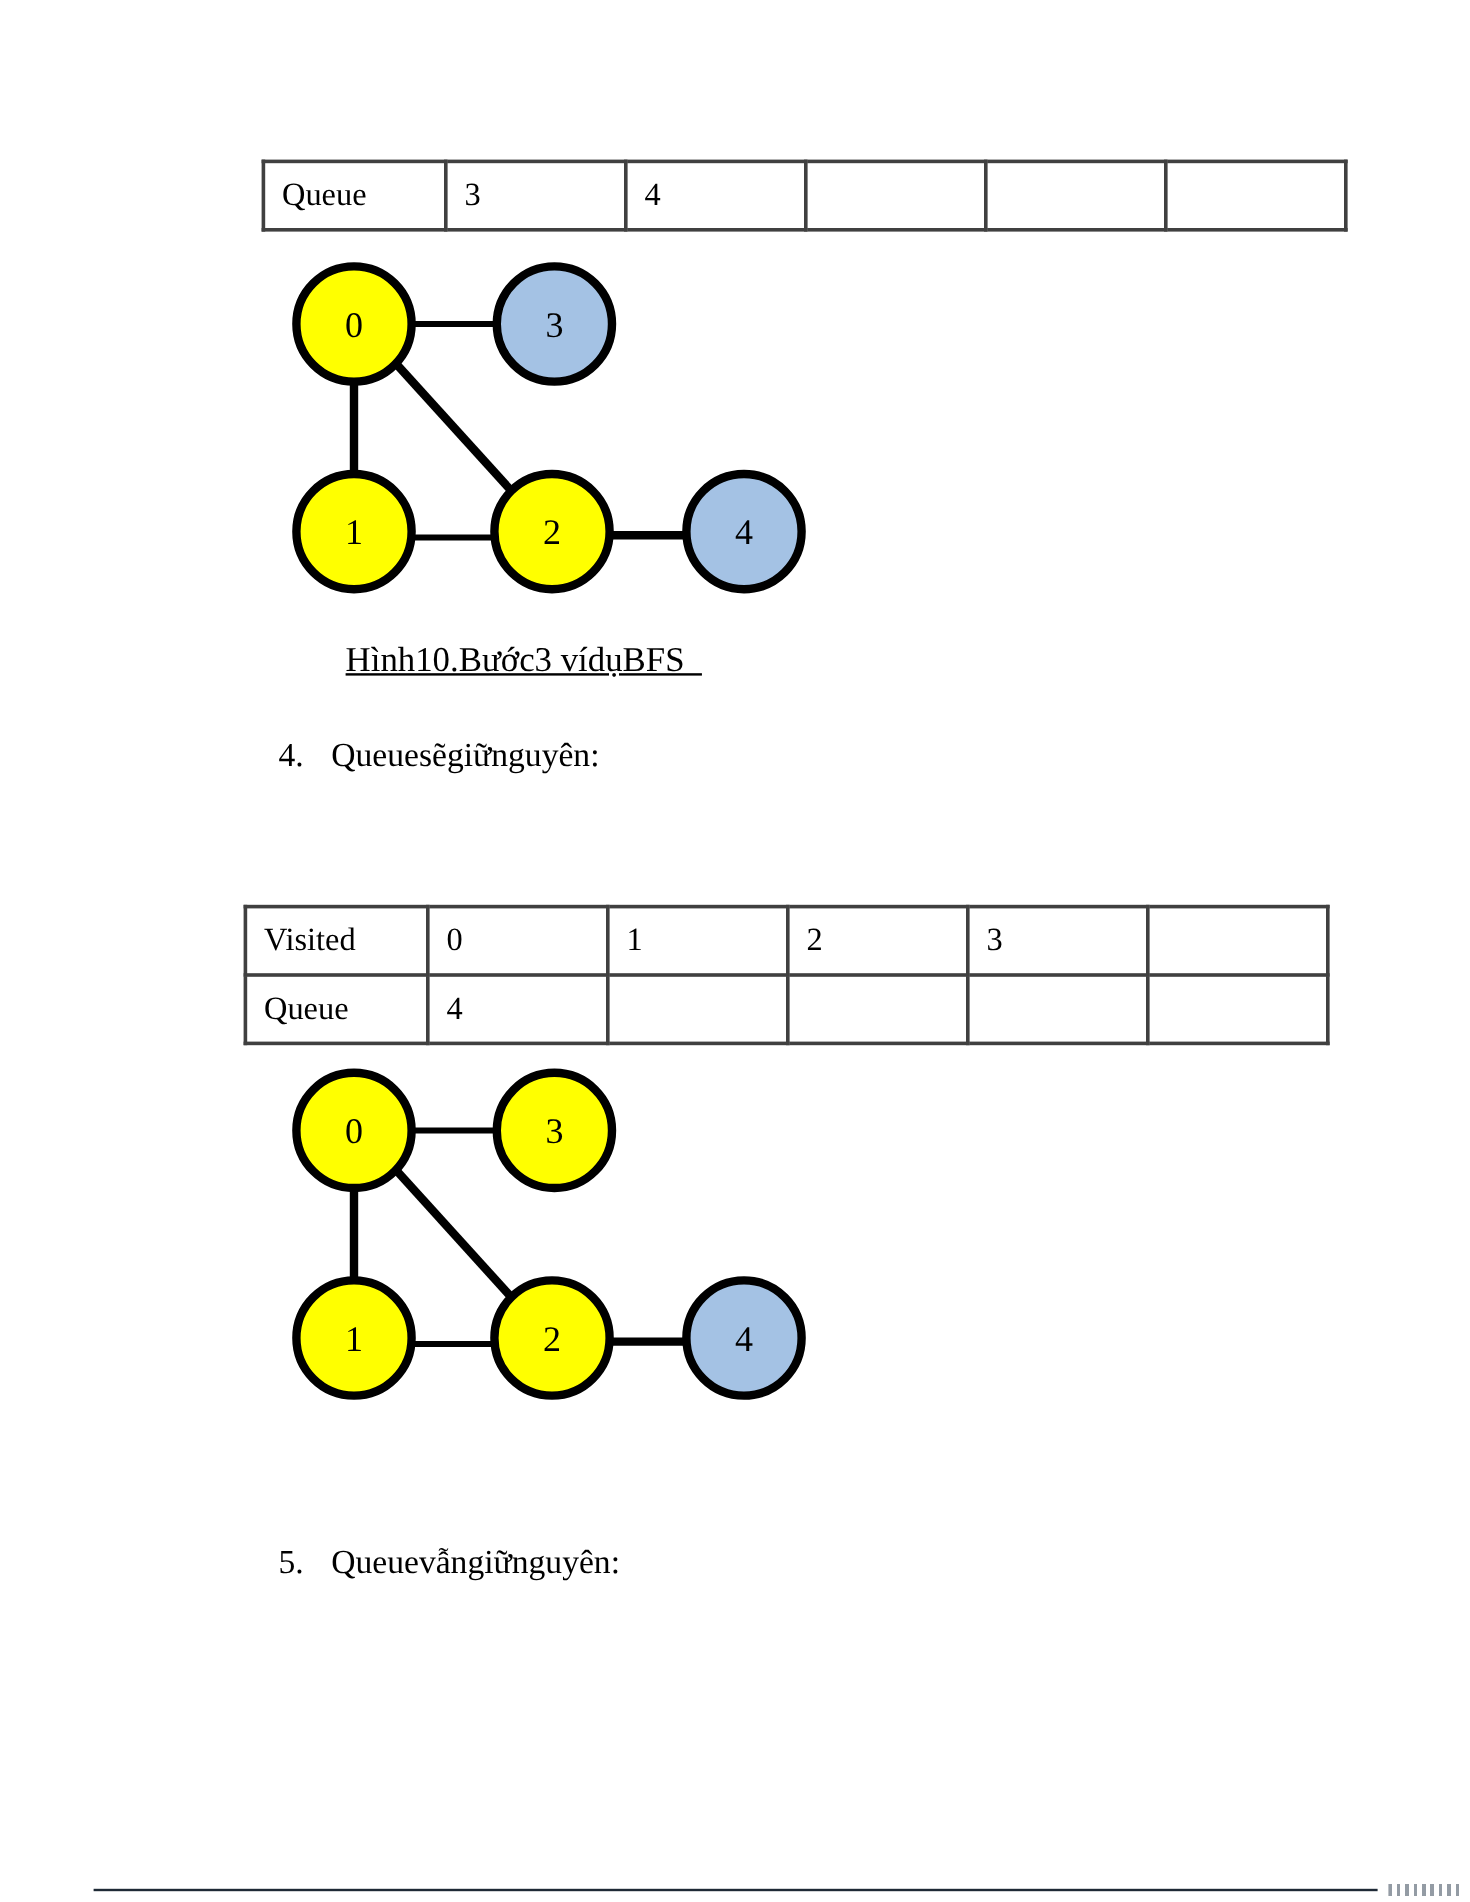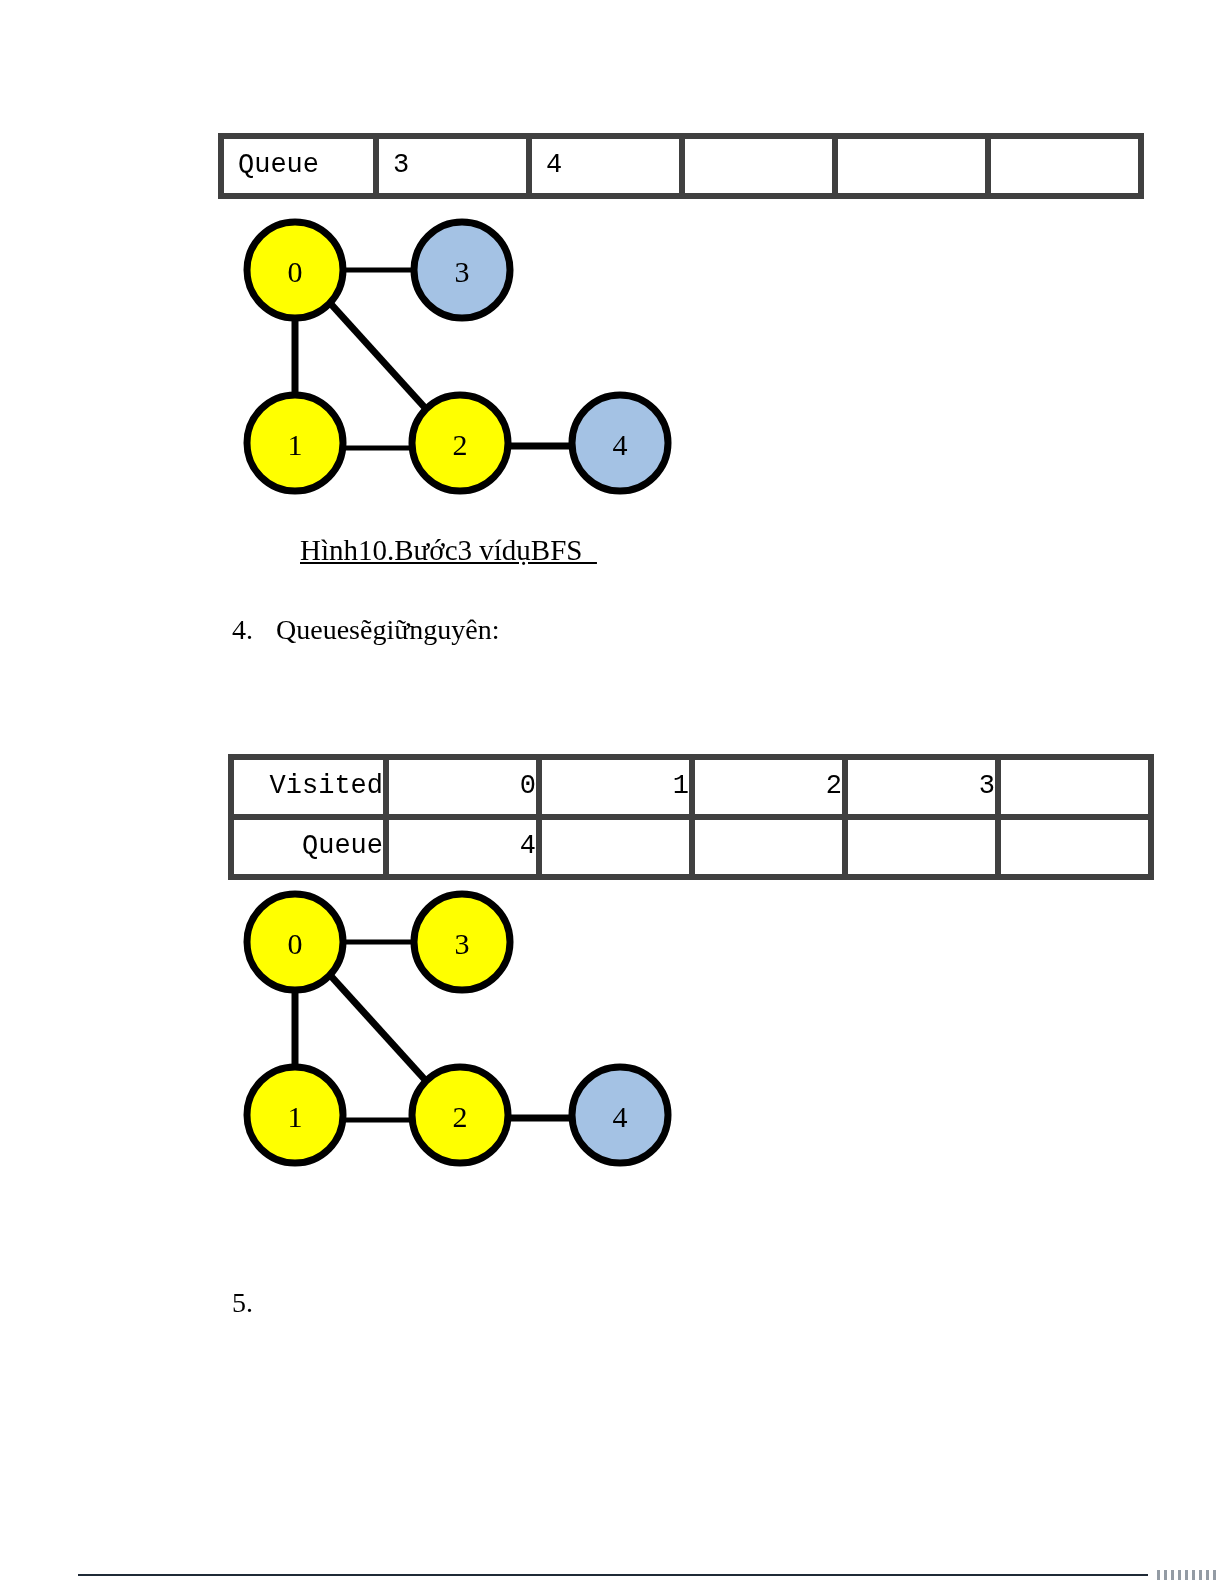--- a/index.html
+++ b/index.html
@@ -24,34 +24,34 @@
     height: 1585px;
   }
 
   
   .doc-table {
     position: absolute;
     border-collapse: collapse;
     table-layout: fixed;
   }
   .doc-table td {
-    border: 6px solid #404040;
+    border: 3px solid #404040;
     height: 50px;
     padding: 2px 0 2px 14px;
     font-size: 27px;
     line-height: 1.1;
     vertical-align: middle;
-    font-family: Liberation Mono, monospace;
+    font-family: Liberation Serif, serif;
     white-space: nowrap;
   }
   .doc-table td.label-cell { width: 135px; }
   .doc-table td.val-cell { width: 133px; }
 
   #table-queue-step3 { left: 218px; top: 133px; width: 798px; }
-  #table-visited-step4 { left: 228px; top: 754px; width: 798px; text-align: right; }
+  #table-visited-step4 { left: 203px; top: 754px; width: 798px; }
 
   
   .graph-figure {
     position: absolute;
   }
   #graph-step3 { left: 228px; top: 208px; width: 470px; height: 300px; }
   #graph-step4 { left: 228px; top: 880px; width: 470px; height: 300px; }
 
   .graph-svg { display: block; }
 
@@ -78,21 +78,21 @@
 
   
   .figure-caption {
     position: absolute;
     font-size: 29px;
     line-height: 1.15;
     font-family: "Liberation Serif", "DejaVu Serif", serif;
     text-decoration: underline;
     white-space: pre;
   }
-  #caption-hinh10 { left: 300px; top: 534px; }
+  #caption-hinh10 { left: 288px; top: 534px; }
   #caption-hinh11 { left: 300px; top: 1208px; }
 
   
   .list-item {
     position: absolute;
     display: flex;
     align-items: flex-start;
     font-size: 28px;
     line-height: 1.32;
     font-family: "Liberation Serif", "DejaVu Serif", serif;
@@ -228,19 +228,20 @@
 
       <circle class="node-circle" cx="392" cy="235" r="48" fill="#A4C2E4"></circle>
       <text class="node-label" x="392" y="236">4</text>
     </svg>
   </div>
 
 
   <div class="list-item" id="list-item-5">
     <div class="list-marker">5.</div>
     <div class="list-body">
+      <span class="line">Queuevẫngiữnguyên:</span>
     </div>
   </div>
 
   <div id="footer-rule"></div>
   <div id="footer-mark"></div>
 
 </div>
 
 </body></html>

